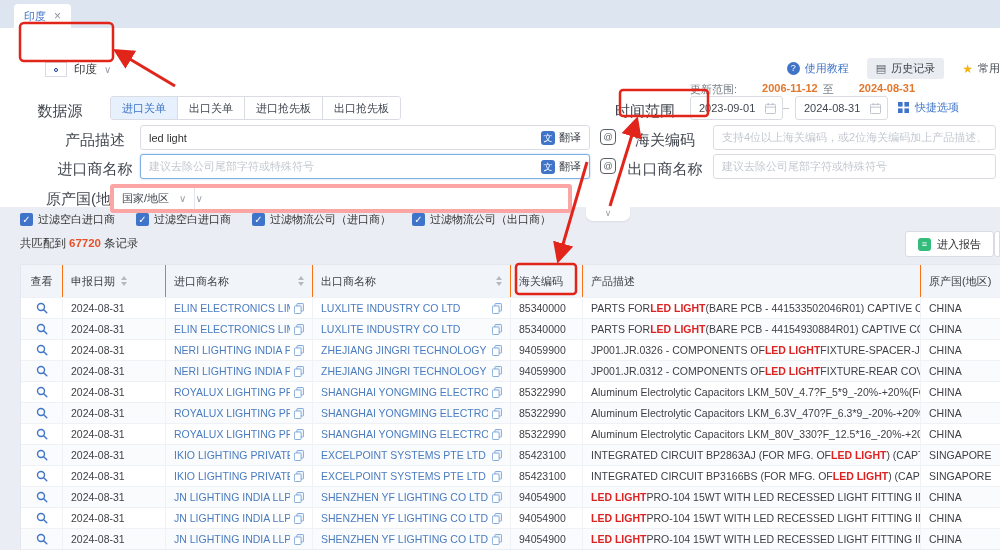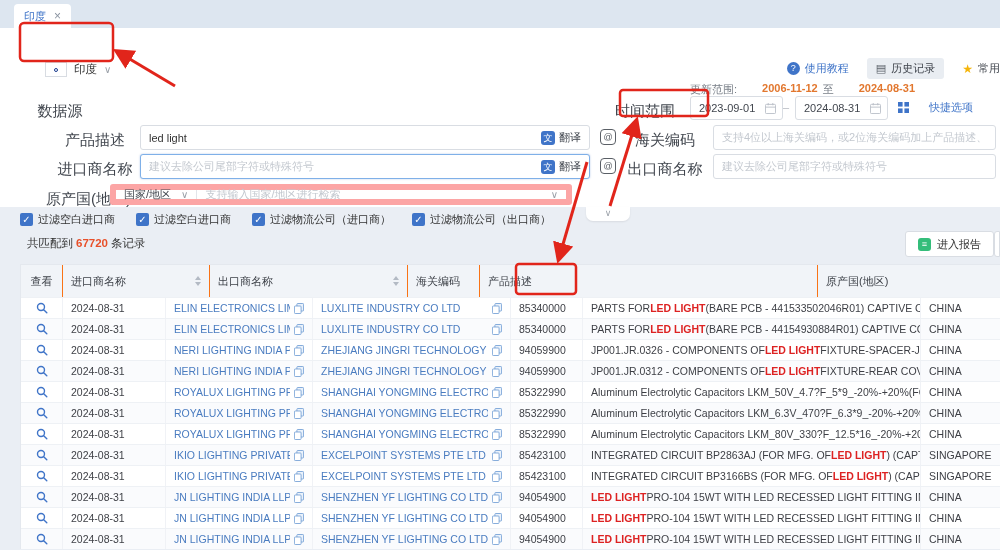--- a/index.html
+++ b/index.html
@@ -38,50 +38,50 @@
   
   .seg { position:absolute; left:110px; top:68px; display:flex; height:24px; border:1px solid #d9dde3; border-radius:3px; overflow:hidden; background:#fff; }
   .seg-tab { padding:0 11px; line-height:22px; font-size:11px; color:#41464e; border-right:1px solid #d9dde3; cursor:pointer; background:#fff; white-space:nowrap; }
   .seg-tab:last-child { border-right:none; }
   .seg-tab.active { background:#e6f1fd; color:#3f74c8; }
 
   
   .date-box { position:absolute; top:68px; height:24px; border:1px solid #d9dde3; border-radius:3px; background:#fff;
               display:flex; align-items:center; justify-content:space-between; padding:0 6px 0 8px; font-size:11px; color:#41464e; width:93px; }
   .dash { position:absolute; top:73px; left:783px; color:#b6bac1; font-size:11px; }
-  .quick { position:absolute; left:898px; top:72px; display:flex; align-items:center; gap:20px; color:#3f74c8; font-size:11px; cursor:pointer;justify-content:flex-end; }
+  .quick { position:absolute; left:898px; top:72px; display:flex; align-items:center; gap:6px; color:#3f74c8; font-size:11px; cursor:pointer;justify-content:flex-end; }
 
   
   .inp { position:absolute; height:25px; border:1px solid #d9dde3; border-radius:3px; background:#fff;
          display:flex; align-items:center; padding:0 8px; font-size:11px; color:#333; }
   .inp.focused { border-color:#7fb0e8; box-shadow:0 0 2px rgba(63,116,200,.4); }
   .inp .ph { color:#c3c8cf; white-space:nowrap; overflow:hidden; }
   .translate { margin-left:auto; display:flex; align-items:center; gap:4px; font-size:11px; color:#41464e; cursor:pointer; flex:none; }
   .tr-icon { width:14px; height:14px; background:#3f74c8; border-radius:3px; color:#fff; font-size:9px; line-height:14px; text-align:center; }
   .at-icon { position:absolute; width:16px; height:16px; border:1px solid #5a5f66; border-radius:4px; color:#5a5f66;
              font-size:9px; line-height:14px; text-align:center; cursor:pointer; background:#fff; }
 
   
-  .origin-ctl { position:absolute; left:110px; top:156px; width:462px; height:21px; border:6px solid #fca5a5; border-radius:3px;
+  .origin-ctl { position:absolute; left:110px; top:156px; width:462px; height:29px; border:4px solid #fca5a5; border-radius:3px;
                 background:#fff; display:flex; align-items:center; font-size:11px; }
   .origin-sel { display:flex; align-items:center; gap:10px; padding:0 8px; border-right:1px solid #e2e5ea; height:100%; color:#41464e; cursor:pointer; white-space:nowrap; }
   .origin-ph { padding:0 8px; color:#c3c8cf; flex:1; white-space:nowrap; overflow:hidden; }
   .origin-chev { padding-right:8px; }
 
   
   .filters { position:absolute; left:20px; top:184px; display:flex; gap:21px; font-size:11px; color:#333; }
   .fil { display:flex; align-items:center; gap:5px; cursor:pointer; white-space:nowrap; }
   .cbx { width:13px; height:13px; background:#3f74c8; border-radius:2px; color:#fff; font-size:10px; line-height:13px; text-align:center; flex:none; }
 
   
   .collapse-tab { position:absolute; left:586px; top:207px; width:44px; height:14px; background:#fff; border-radius:0 0 7px 7px;
                   text-align:center; color:#9aa0a8; font-size:9px; line-height:12px; cursor:pointer; box-shadow:0 1px 2px rgba(0,0,0,.08); }
 
   
-  .results-bar { position:absolute; left:27px; top:236px; font-size:11.5px; color:#333; }
+  .results-bar { position:absolute; left:20px; top:236px; font-size:11.5px; color:#333; }
   .results-bar b { color:#e8502a; font-weight:bold; padding:0 3px; }
   .report-btn { position:absolute; left:905px; top:231px; height:26px; padding:0 12px; background:#fff; border:1px solid #d9dde3;
                 border-radius:3px; display:flex; align-items:center; gap:6px; font-size:11px; color:#333; cursor:pointer; }
   .rep-icon { width:13px; height:13px; background:#34bd7a; border-radius:3px; color:#fff; font-size:9px; line-height:13px; text-align:center; }
   .partial-btn { position:absolute; left:994px; top:231px; width:6px; height:26px; background:#fff; border:1px solid #d9dde3;
                  border-radius:3px 0 0 3px; overflow:hidden; }
   .partial-btn i { position:absolute; left:4px; top:6px; width:12px; height:13px; background:#f5a623; border-radius:3px; }
 
   
   .table { position:absolute; left:20px; top:264px; width:990px; background:#fff; border:1px solid #e4e8ee; border-bottom:none; }
@@ -143,20 +143,26 @@
   </div>
 
   <div class="update-range">
     <span>更新范围:</span>
     <b>2006-11-12</b>
     <span>至</span>
     <b>2024-08-31</b>
   </div>
 
   <div class="frm-label" style="left:20px; top:74px;">数据源</div>
+  <div class="seg">
+    <span class="seg-tab active">进口关单</span>
+    <span class="seg-tab">出口关单</span>
+    <span class="seg-tab">进口抢先板</span>
+    <span class="seg-tab">出口抢先板</span>
+  </div>
 
   <div class="frm-label" style="left:605px; top:74px;">时间范围</div>
   <div class="date-box" style="left:690px;">
     <span>2023-09-01</span>
     <svg class="cal" width="11" height="11" viewBox="0 0 12 12">
         <rect x="0.5" y="1.5" width="11" height="10" rx="1" fill="none" stroke="#b9bec7"></rect>
         <line x1="0.5" y1="4.5" x2="11.5" y2="4.5" stroke="#b9bec7"></line>
         <line x1="3.5" y1="0" x2="3.5" y2="2.5" stroke="#b9bec7"></line>
         <line x1="8.5" y1="0" x2="8.5" y2="2.5" stroke="#b9bec7"></line>
       </svg>
@@ -210,21 +216,20 @@
   <div class="inp" style="left:713px; top:126px; width:283px;">
     <span class="ph">建议去除公司尾部字符或特殊符号</span>
   </div>
 
   <div class="frm-label" style="left:42px; top:162px; width:93px;">原产国(地区)</div>
   <div class="origin-ctl">
     <span class="origin-sel">
       <span>国家/地区</span>
       <span class="chev">∨</span>
     </span>
-    <span class="origin-ph">支持输入国家/地区进行检索</span>
     <span class="chev origin-chev">∨</span>
   </div>
 
   <div class="filters">
     <span class="fil">
         <span class="cbx">✓</span>
         <span>过滤空白进口商</span>
       </span>
     <span class="fil">
         <span class="cbx">✓</span>
@@ -250,20 +255,27 @@
   <span class="rep-icon">≡</span>
   <span>进入报告</span>
 </div>
 <div class="partial-btn">
     <i></i>
   </div>
 
 <div class="table">
   <div class="thead">
     <div class="th c-view" style="justify-content:center;">查看</div>
+    <div class="th c-date">
+        <span>申报日期</span>
+        <span class="sort">
+          <i class="up"></i>
+          <i class="dn"></i>
+        </span>
+      </div>
     <div class="th c-imp between">
         <span>进口商名称</span>
         <span class="sort">
           <i class="up"></i>
           <i class="dn"></i>
         </span>
       </div>
     <div class="th c-exp between">
         <span>出口商名称</span>
         <span class="sort">

